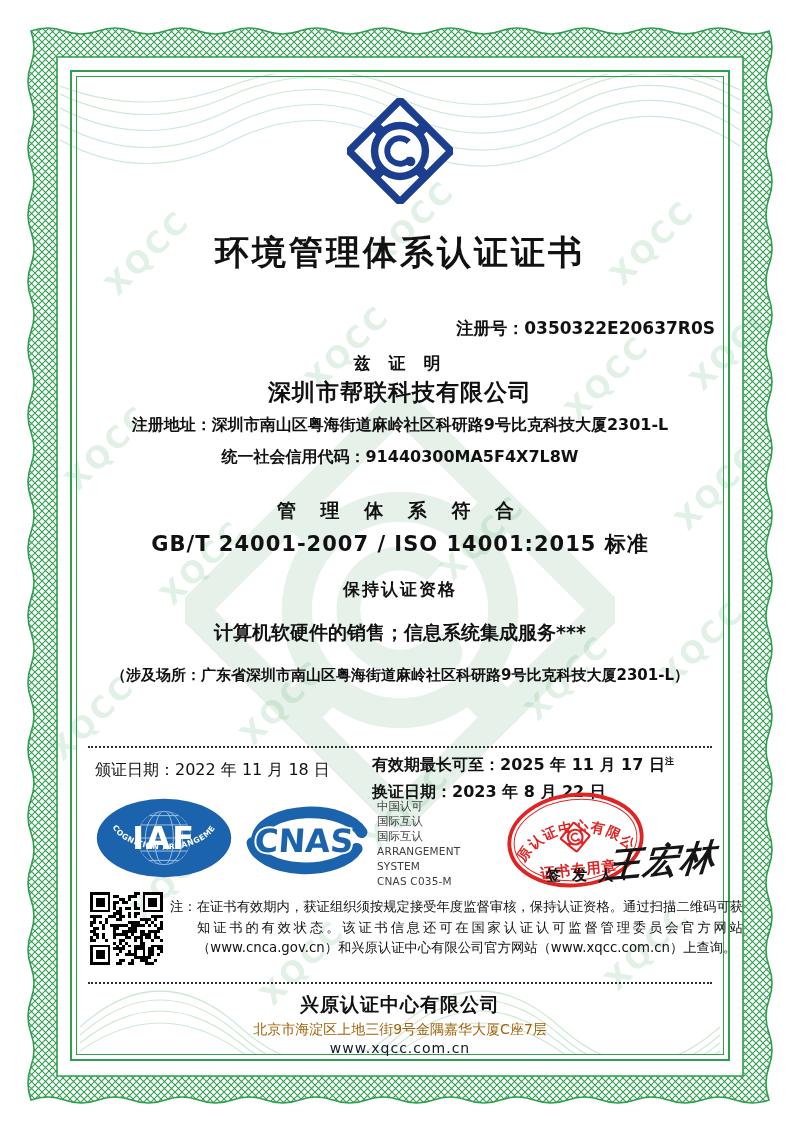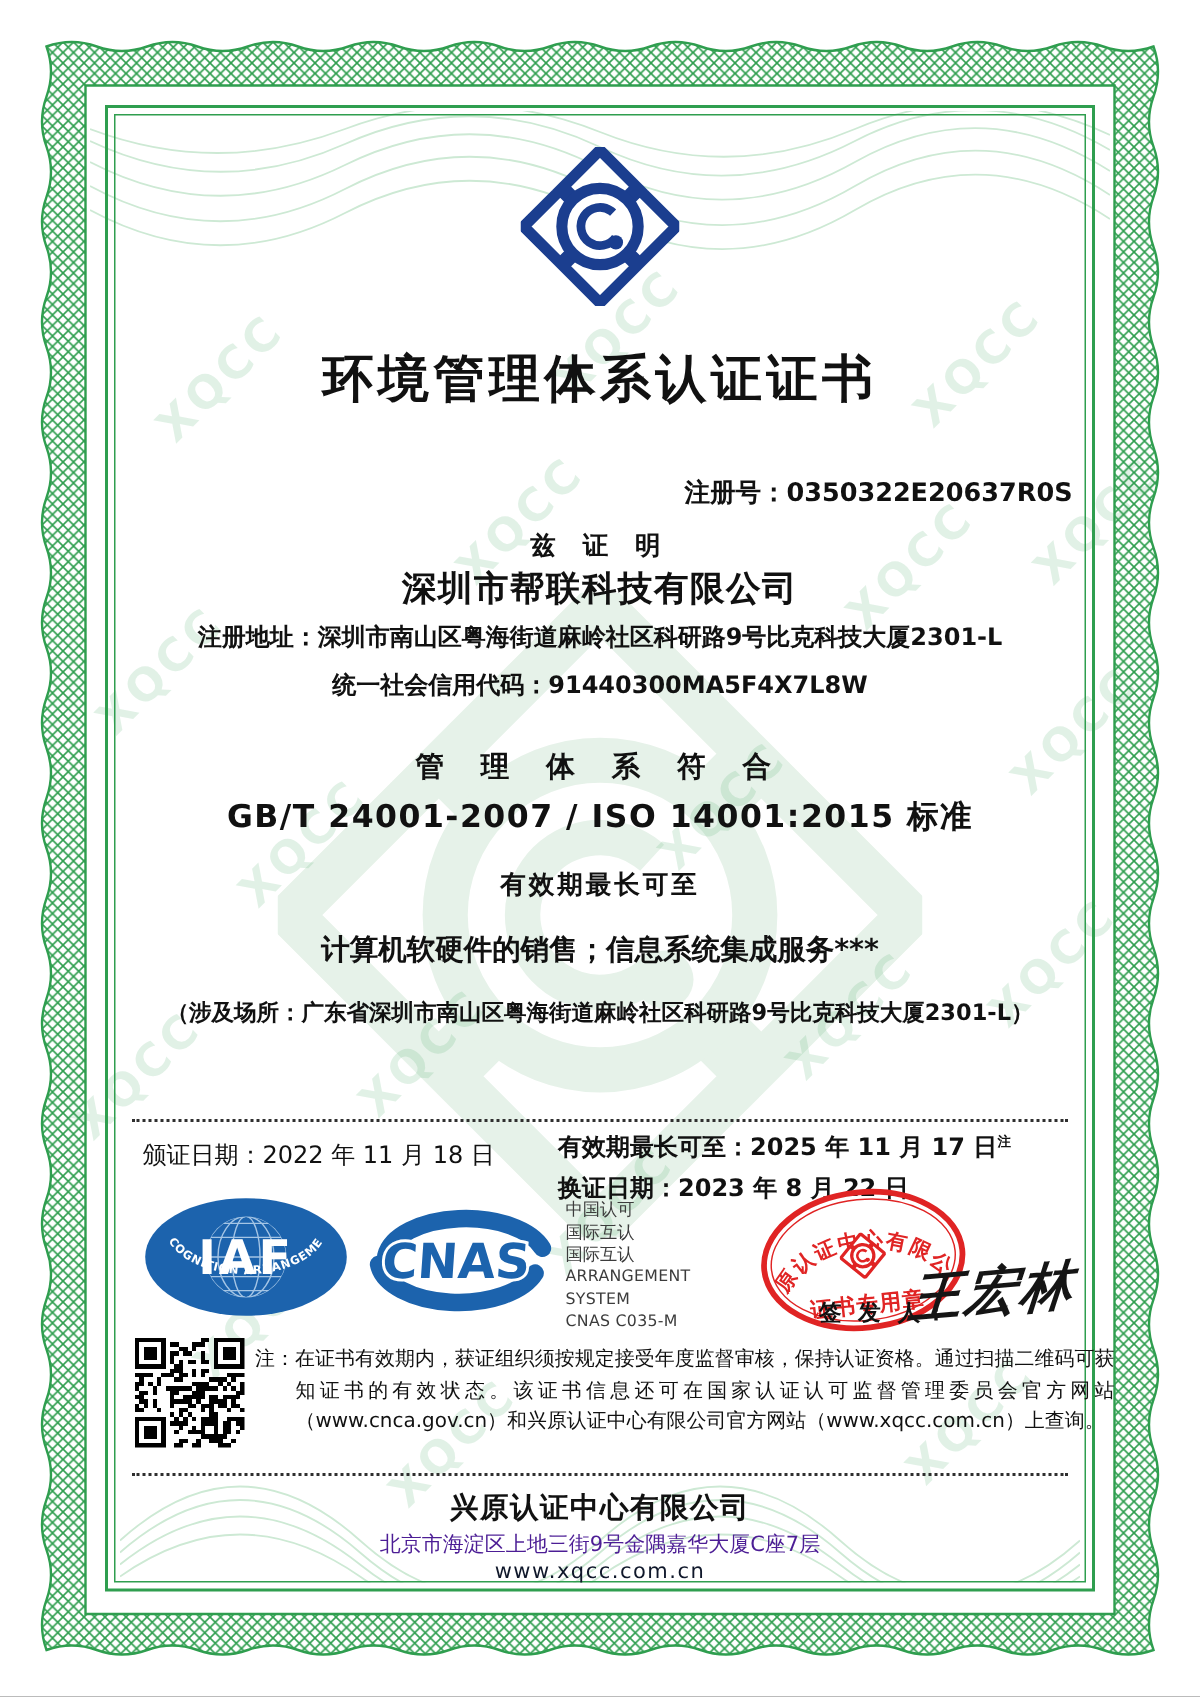--- a/index.html
+++ b/index.html
@@ -34,21 +34,21 @@
   .renew{top:782px;left:372px;font-size:16px;font-weight:bold;}
   .accred{top:799px;left:377px;width:125px;font-size:11.5px;line-height:15px;color:#3c3c3c;font-weight:500;}
   .accred .lat{font-size:10.5px;letter-spacing:.2px;}
   .signlabel{top:866px;left:546px;font-size:15px;font-weight:bold;letter-spacing:3px;}
   .signature{top:838px;left:606px;font-family:"DejaVu Serif","Liberation Serif",serif;
              font-style:italic;font-weight:bold;font-size:35px;color:#151515;
              transform:rotate(-5deg) skewX(-10deg);letter-spacing:2px;}
   .note{top:897px;left:170px;width:546px;font-size:13.3px;line-height:20.5px;font-weight:500;
         padding-left:27px;text-indent:-27px;text-align:justify;}
   .footorg{top:992px;font-size:19px;font-weight:bold;letter-spacing:1px;}
-  .footaddr{top:1021px;font-size:14px;color:#4c1d95;}
+  .footaddr{top:1021px;font-size:14px;color:#a16207;}
   .footurl{top:1040px;font-size:14px;color:#0f172a;letter-spacing:1px;}
 </style>
 </head>
 <body>
 
 <div class="page">
 
   <svg width="0" height="0" style="position:absolute">
     <defs>
       <symbol id="logo-shape" viewBox="0 0 100 100">
@@ -118,21 +118,21 @@
   <div class="abs ctr title">环境管理体系认证证书</div>
   <div class="abs regline">
     <span>注册号：</span><span>0350322E20637R0S</span>
   </div>
   <div class="abs ctr certify">兹  证  明</div>
   <div class="abs ctr company">深圳市帮联科技有限公司</div>
   <div class="abs ctr addr">注册地址：深圳市南山区粤海街道麻岭社区科研路9号比克科技大厦2301-L</div>
   <div class="abs ctr code">统一社会信用代码：91440300MA5F4X7L8W</div>
   <div class="abs ctr conform">管 理 体 系 符 合</div>
   <div class="abs ctr standard">GB/T 24001-2007 / ISO 14001:2015 标准</div>
-  <div class="abs ctr scopeh">有效期最长可至</div>
+  <div class="abs ctr scopeh">保持认证资格</div>
   <div class="abs ctr scope">计算机软硬件的销售；信息系统集成服务***</div>
   <div class="abs ctr sites">（涉及场所：广东省深圳市南山区粤海街道麻岭社区科研路9号比克科技大厦2301-L）</div>
 
   <div class="dotline d1"></div>
 
   <div class="abs issue">颁证日期：2022 年 11 月 18 日</div>
   <div class="abs valid">
     <span>有效期最长可至：2025 年 11 月 17 日</span><sup>注</sup>
   </div>
   <div class="abs renew">换证日期：2023 年 8 月 22 日</div>

